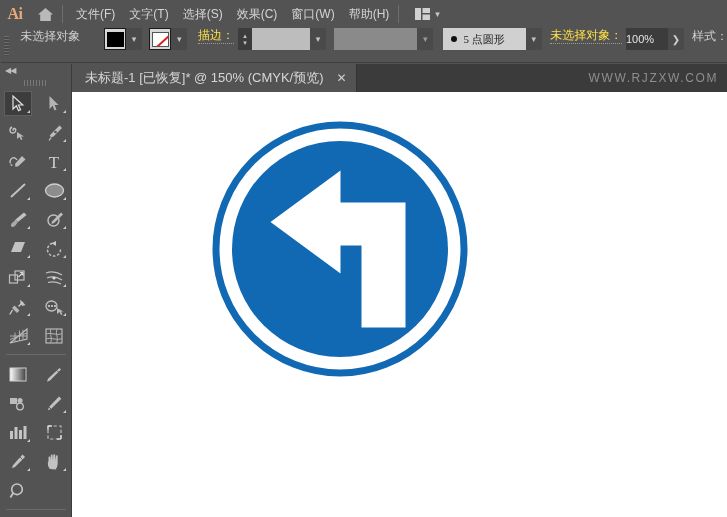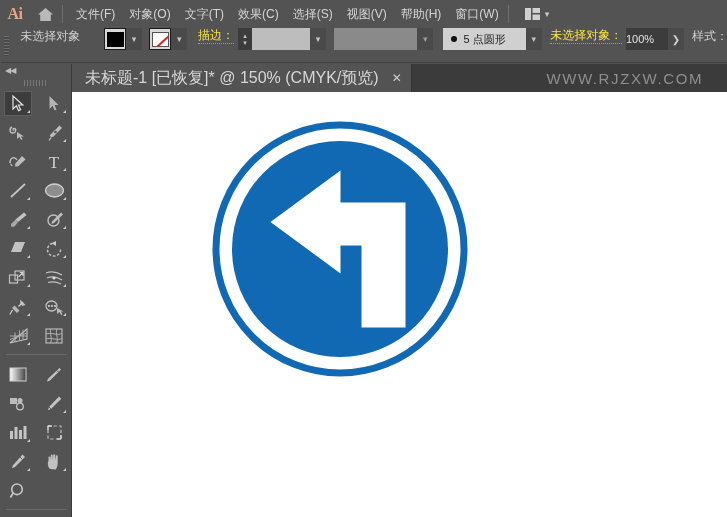--- a/index.html
+++ b/index.html
@@ -105,44 +105,45 @@
   .drop-btn {
     width: 18px; height: 22px; background: #4a4a4a;
     display: flex; align-items: center; justify-content: center;
     color: #c4c4c4; font-size: 9px;
   }
   .drop-btn.light { background: #4a4a4a; color: #9a9a9a; }
   .brush-field {
     height: 22px; background: #d0d0d0; display: flex; align-items: center;
     gap: 7px; padding: 0 8px; color: #1a1a1a; font-size: 11px;
     white-space: nowrap;
+    font-family: Liberation Serif, serif;
   }
   .brush-dot { width: 6px; height: 6px; border-radius: 50%; background: #111; }
   .arrow-btn {
     width: 17px; height: 22px; background: #4a4a4a;
     display: flex; align-items: center; justify-content: center;
     color: #d0d0d0; font-size: 10px;
   }
 
   
   .tabbar {
     position: absolute; left: 72px; top: 64px; width: 655px; height: 28px;
     background: #3b3b3b;
     display: flex; align-items: stretch;
   }
   .doc-tab {
     background: #535353; display: flex; align-items: center;
     padding: 0 9px 0 13px; gap: 13px;
     border-right: 1px solid #333;
   }
-  .doc-tab-title { color: #d6d6d6; font-size: 16px; white-space: nowrap; }
+  .doc-tab-title { color: #d6d6d6; font-size: 13px; white-space: nowrap; }
   .doc-tab-close { color: #cfcfcf; font-size: 12px; line-height: 12px; }
   .watermark {
-    margin-left: auto; color: #8e8e8e; font-size: 15px;
-    letter-spacing: 1.6px; padding-right: 24px;
+    margin-left: auto; color: #8e8e8e; font-size: 12px;
+    letter-spacing: 1.6px; padding-right: 9px;
     display: flex; align-items: center;
   }
 
   
   .toolbar {
     position: absolute; left: 0; top: 64px; width: 72px; height: 453px;
     background: #535353;
     border-right: 1px solid #3b3b3b;
   }
   .tb-collapse {
@@ -200,27 +201,25 @@
 
   <div class="menubar">
     <div class="ai-logo">Ai</div>
     <div class="home-btn">
       <svg width="17" height="15" viewBox="0 0 17 15">
         <path d="M8.5 1 L16 7.6 L13.8 7.6 L13.8 14 L3.2 14 L3.2 7.6 L1 7.6 Z" fill="#b9b9b9"></path>
       </svg>
     </div>
     <div class="menu-sep"></div>
     <div class="menu-item">文件(F)</div>
-    <div class="menu-item">对象(O)</div>
     <div class="menu-item">文字(T)</div>
+    <div class="menu-item">选择(S)</div>
     <div class="menu-item">效果(C)</div>
-    <div class="menu-item">选择(S)</div>
-    <div class="menu-item">视图(V)</div>
+    <div class="menu-item">窗口(W)</div>
     <div class="menu-item">帮助(H)</div>
-    <div class="menu-item">窗口(W)</div>
     <div class="menu-sep"></div>
     <div class="menu-right">
       <span class="ws-icon">
         <svg width="15" height="12" viewBox="0 0 15 12">
           <rect x="0" y="0" width="6" height="12" fill="#d0d0d0"></rect>
           <rect x="7.5" y="0" width="7.5" height="5" fill="#d0d0d0"></rect>
           <rect x="7.5" y="6.5" width="7.5" height="5.5" fill="#d0d0d0"></rect>
         </svg>
       </span>
       <span class="chev">▾</span>

